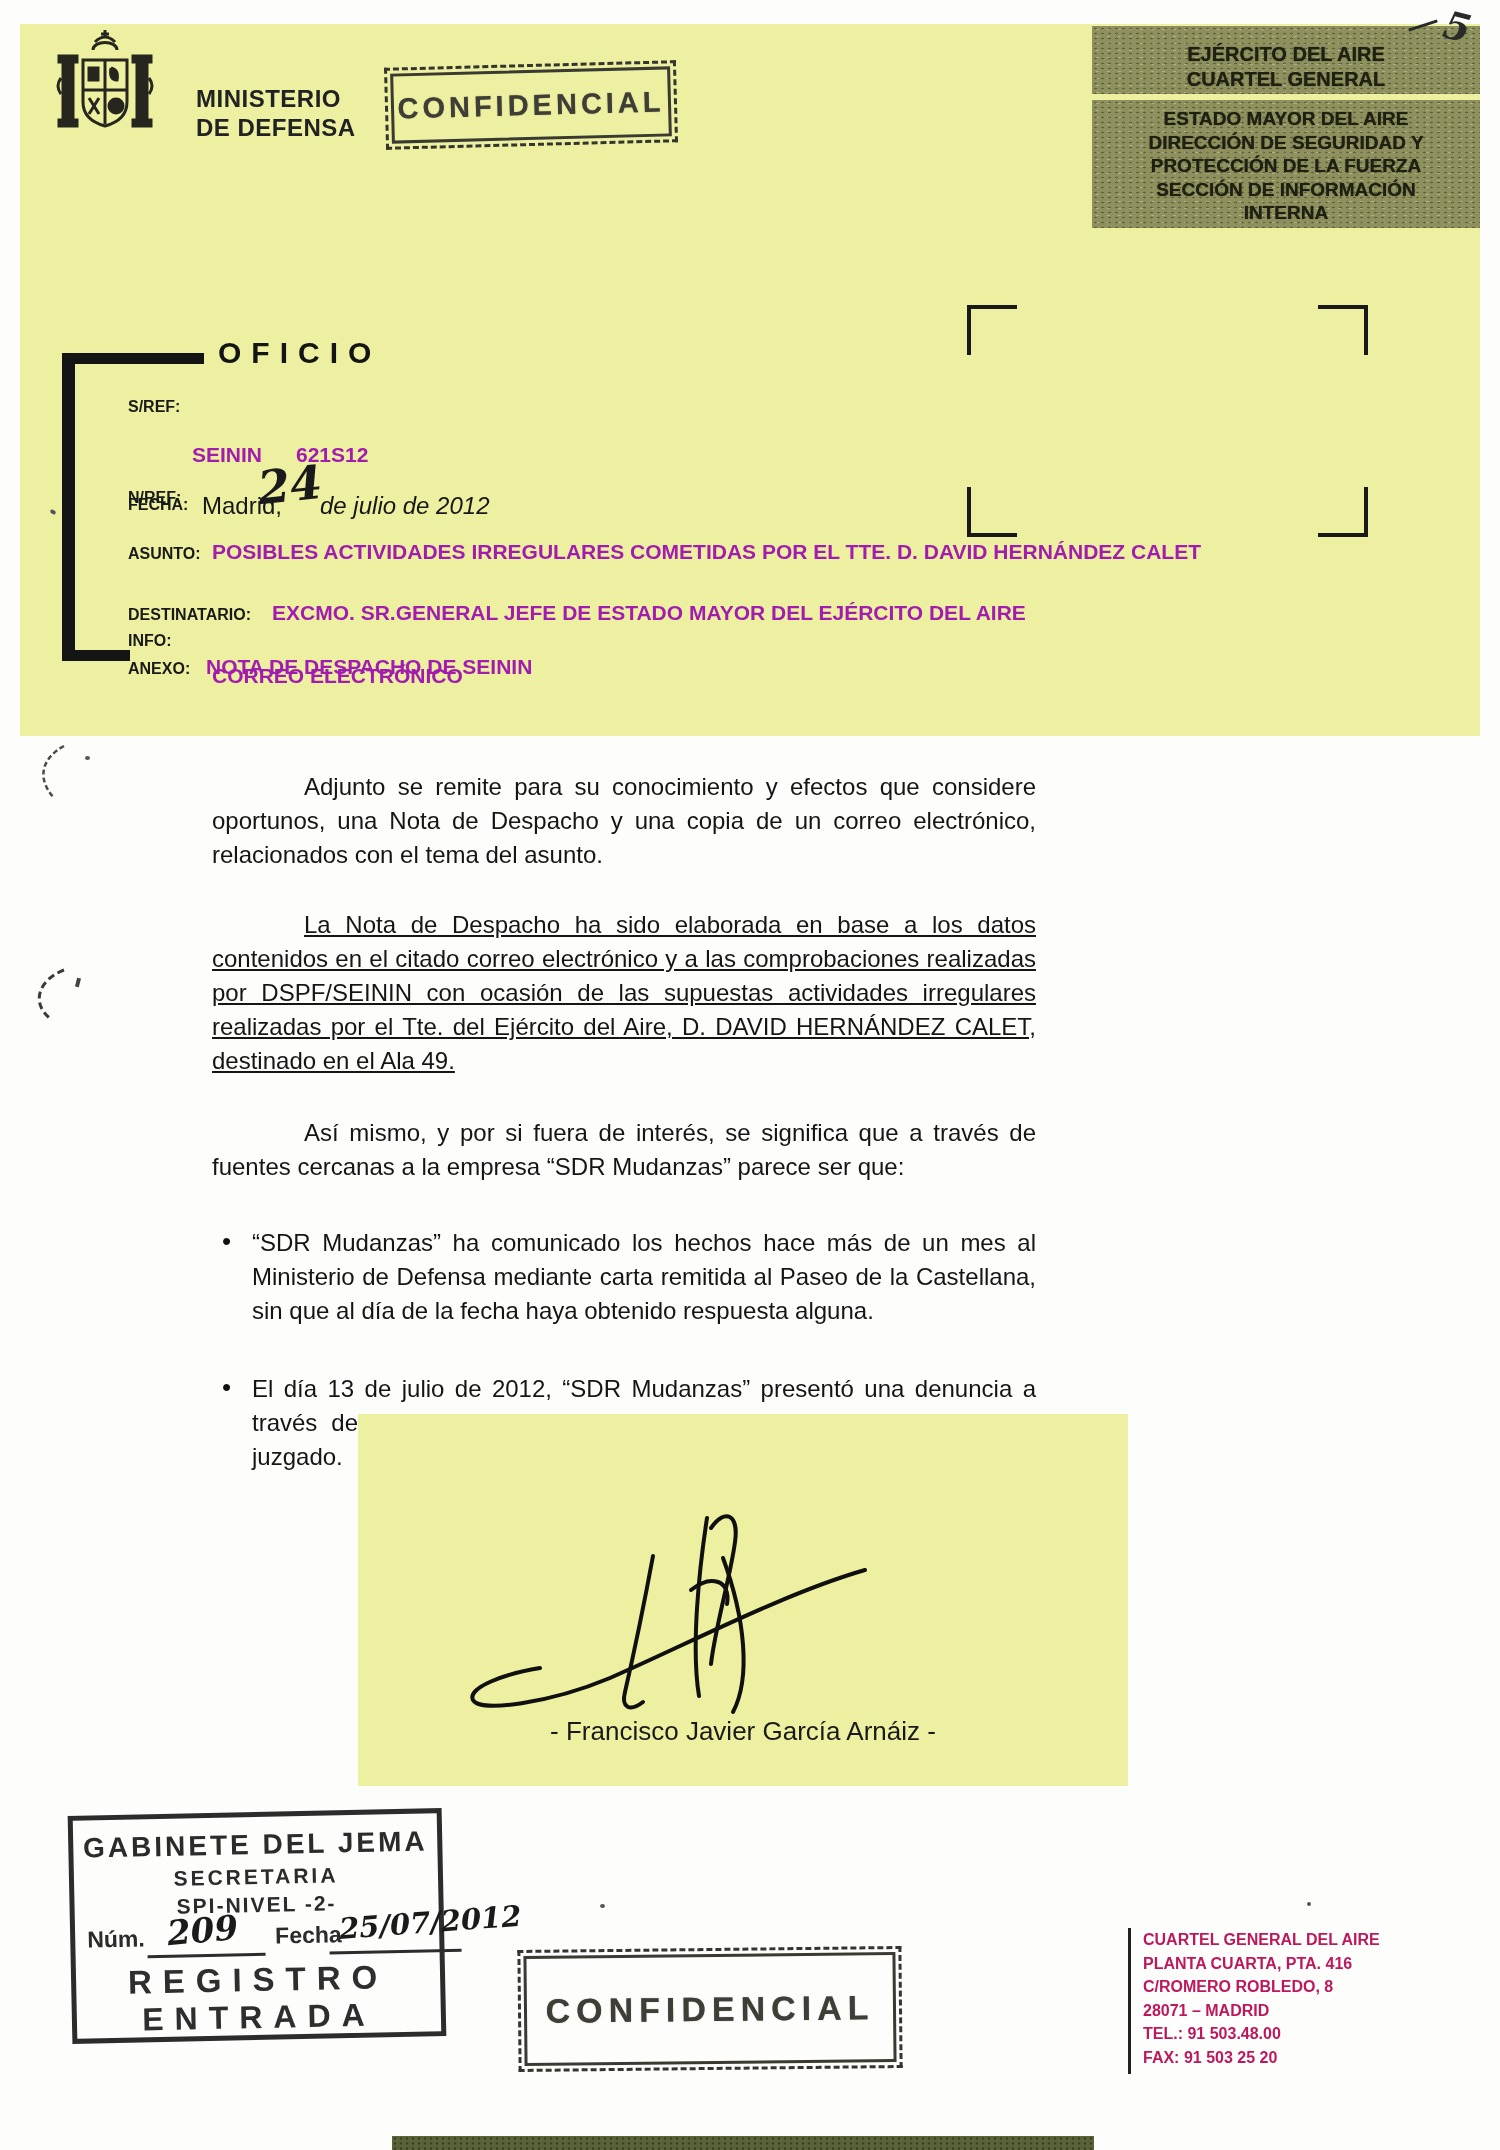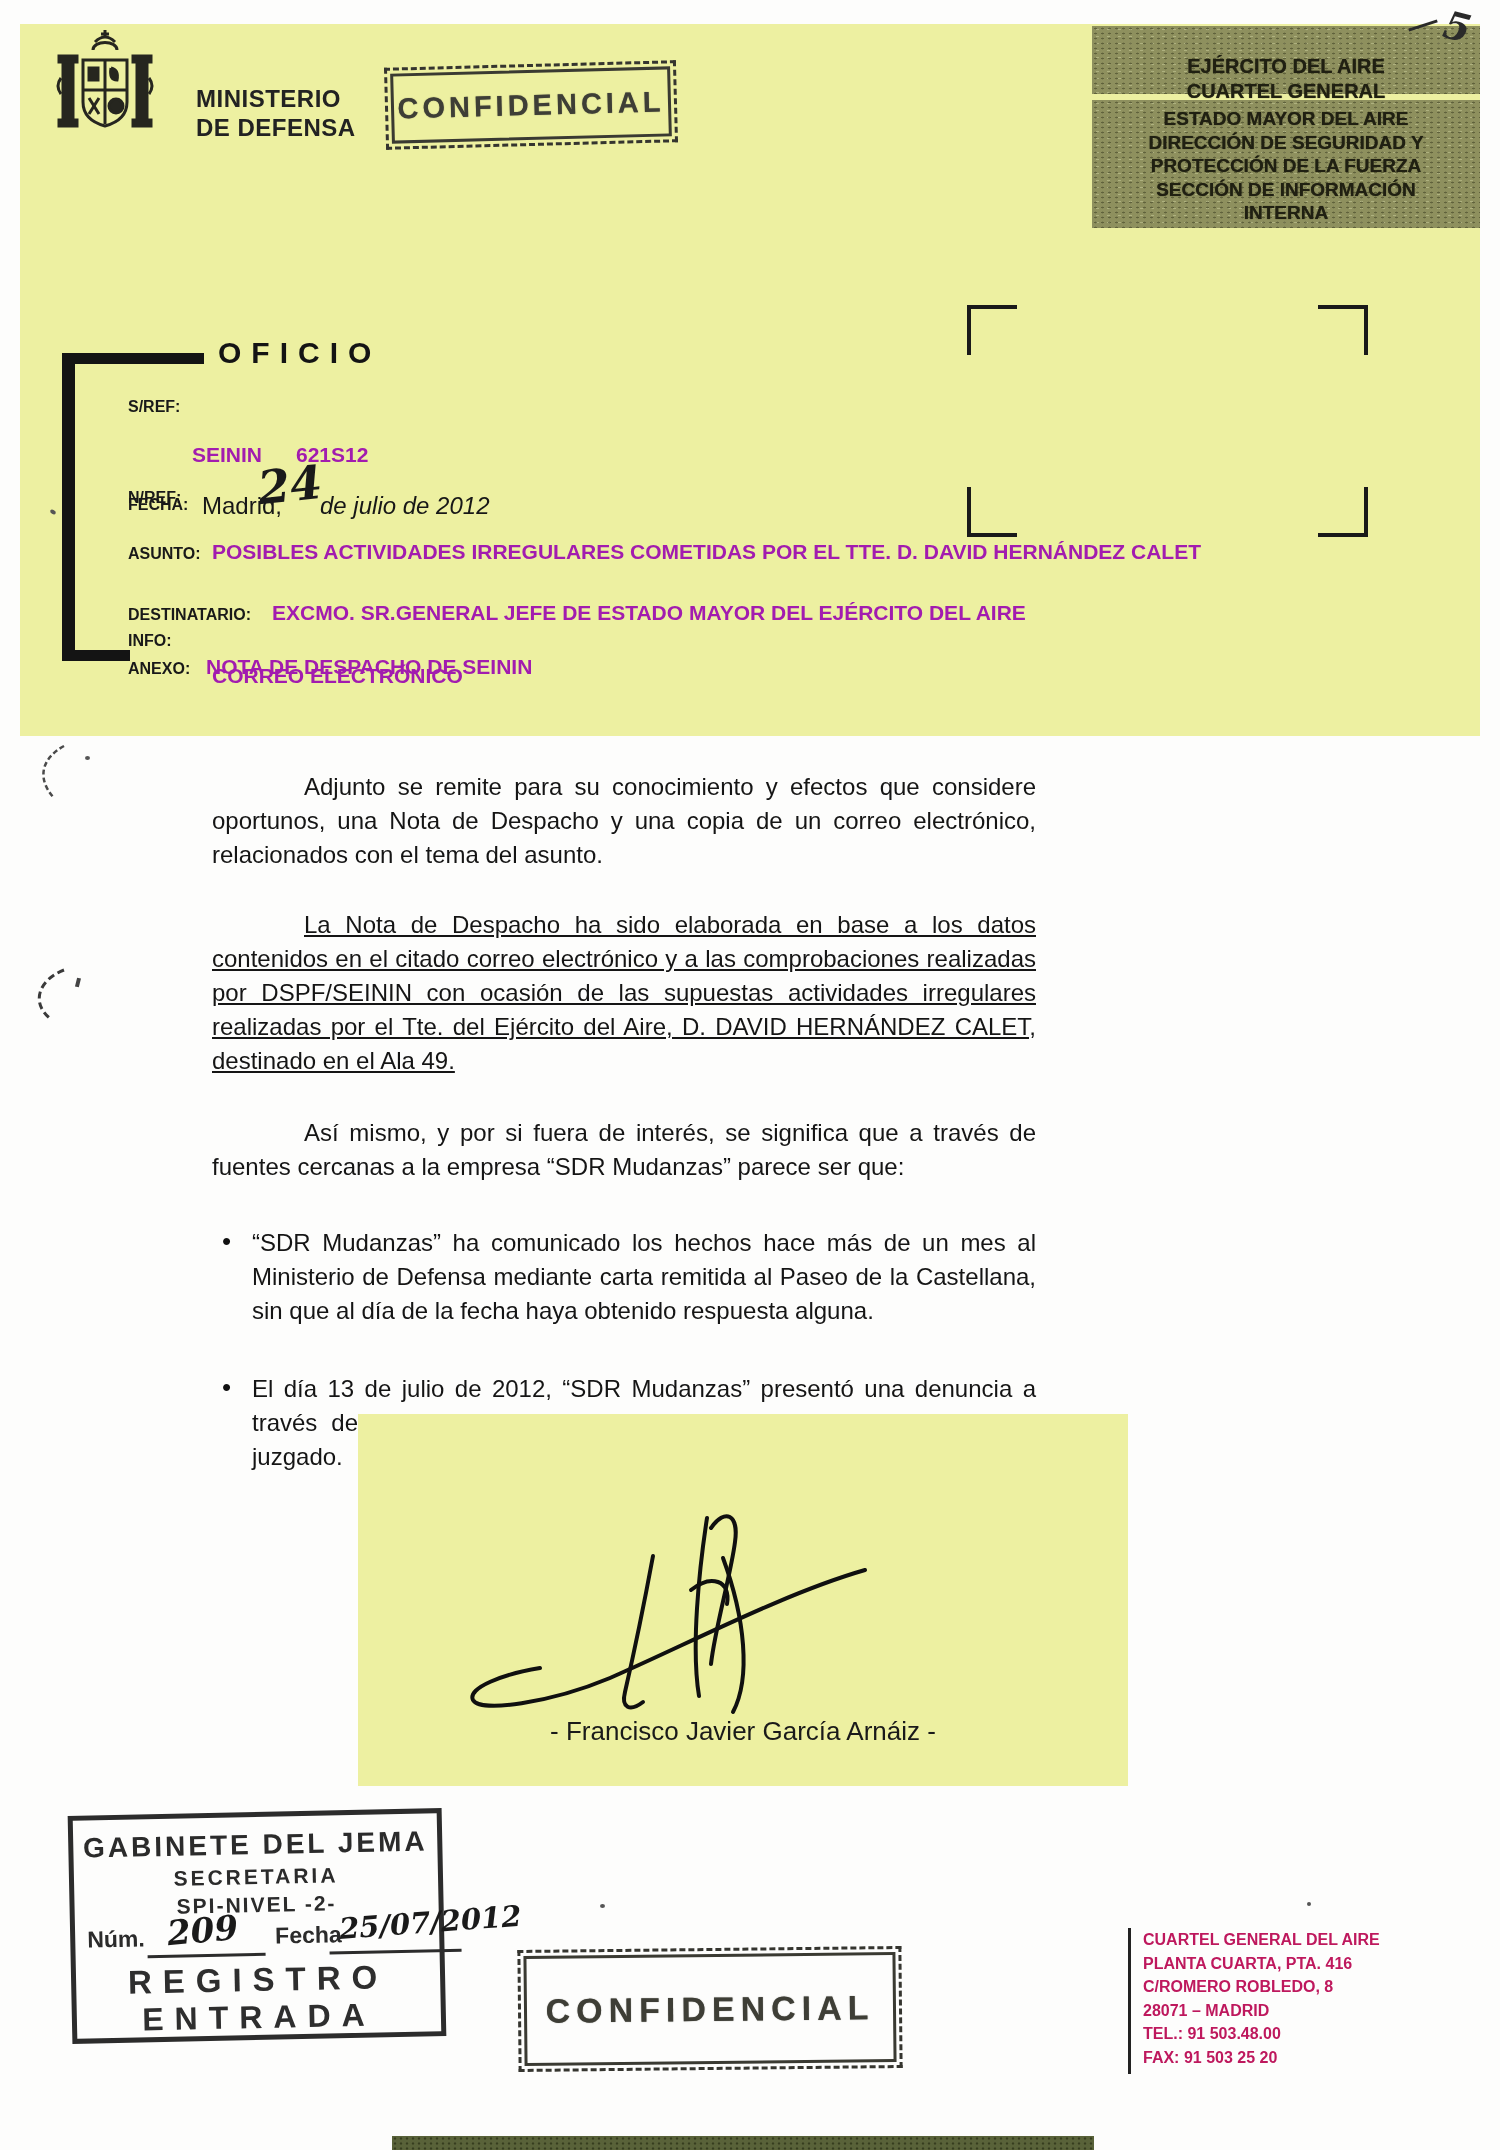--- a/index.html
+++ b/index.html
@@ -126,21 +126,21 @@
     <div>MINISTERIO</div>
     <div>DE DEFENSA</div>
   </div>
 
   <div class="abs stamp-outer" style="left:385px;top:64px;width:280px;height:70px;transform:rotate(-1.5deg);">
     <div class="stamp-inner" style="width:100%;height:100%;box-sizing:border-box;">
       <span class="stamp-text" style="font-size:29px;letter-spacing:4px;">CONFIDENCIAL</span>
     </div>
   </div>
 
-  <div class="abs orgbox" style="left:1092px;top:26px;width:388px;height:68px;padding-top:28px;box-sizing:border-box;font-size:20px;line-height:25px;">
+  <div class="abs orgbox" style="left:1092px;top:26px;width:388px;height:68px;padding-top:16px;box-sizing:border-box;font-size:20px;line-height:25px;">
     <div>EJÉRCITO DEL AIRE</div>
     <div>CUARTEL GENERAL</div>
   </div>
   <div class="abs orgbox" style="left:1092px;top:100px;width:388px;height:128px;padding-top:7px;box-sizing:border-box;font-size:19px;line-height:23.5px;">
     <div>ESTADO MAYOR DEL AIRE</div>
     <div>DIRECCIÓN DE SEGURIDAD Y</div>
     <div>PROTECCIÓN DE LA FUERZA</div>
     <div>SECCIÓN DE INFORMACIÓN</div>
     <div>INTERNA</div>
   </div>

